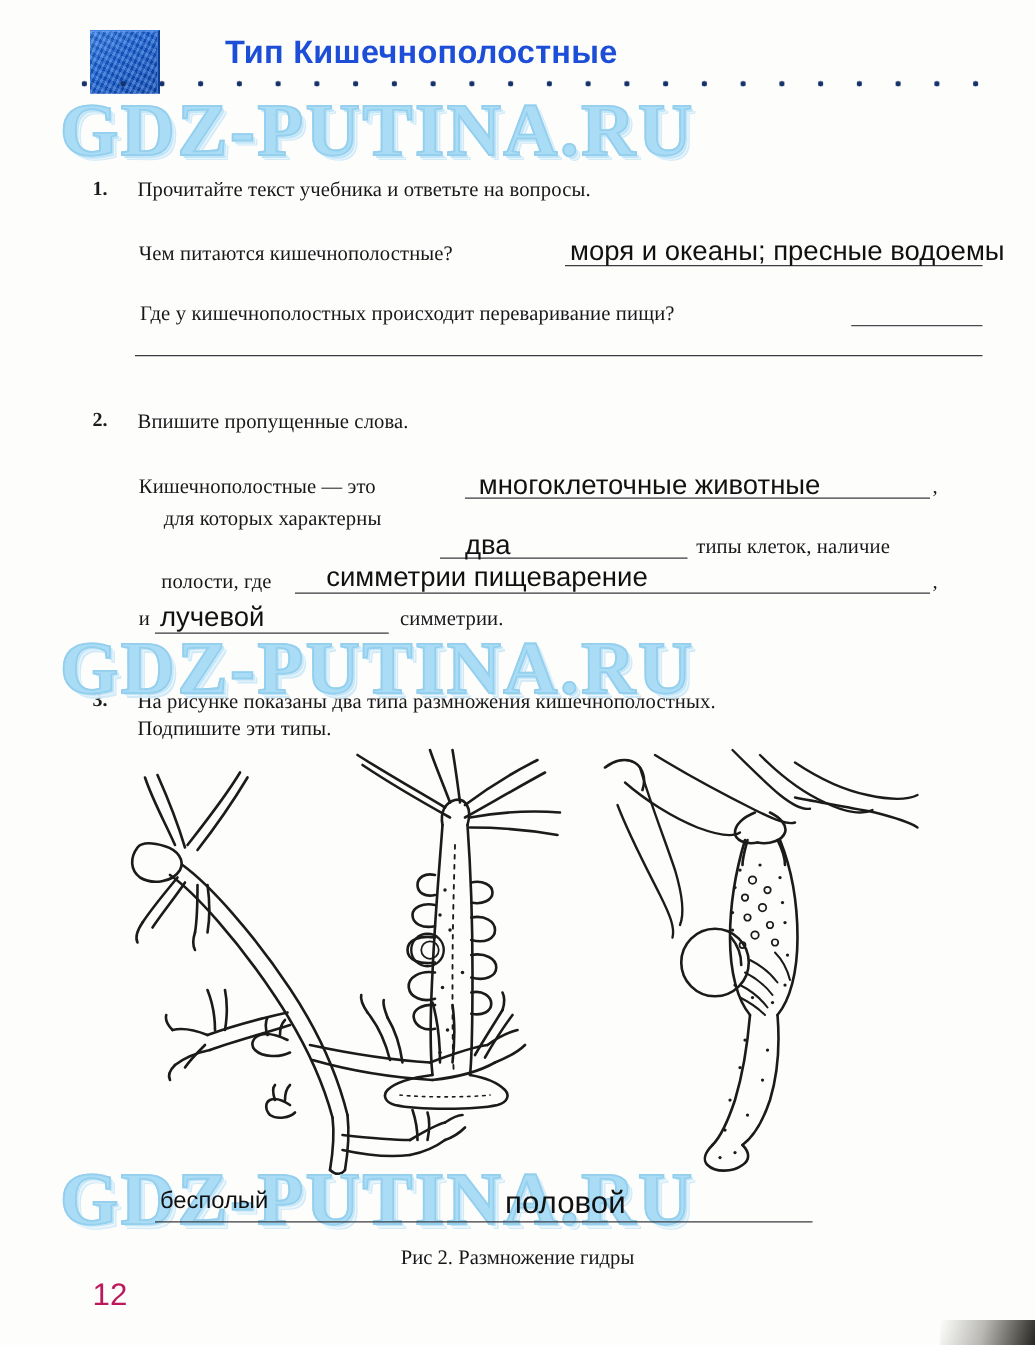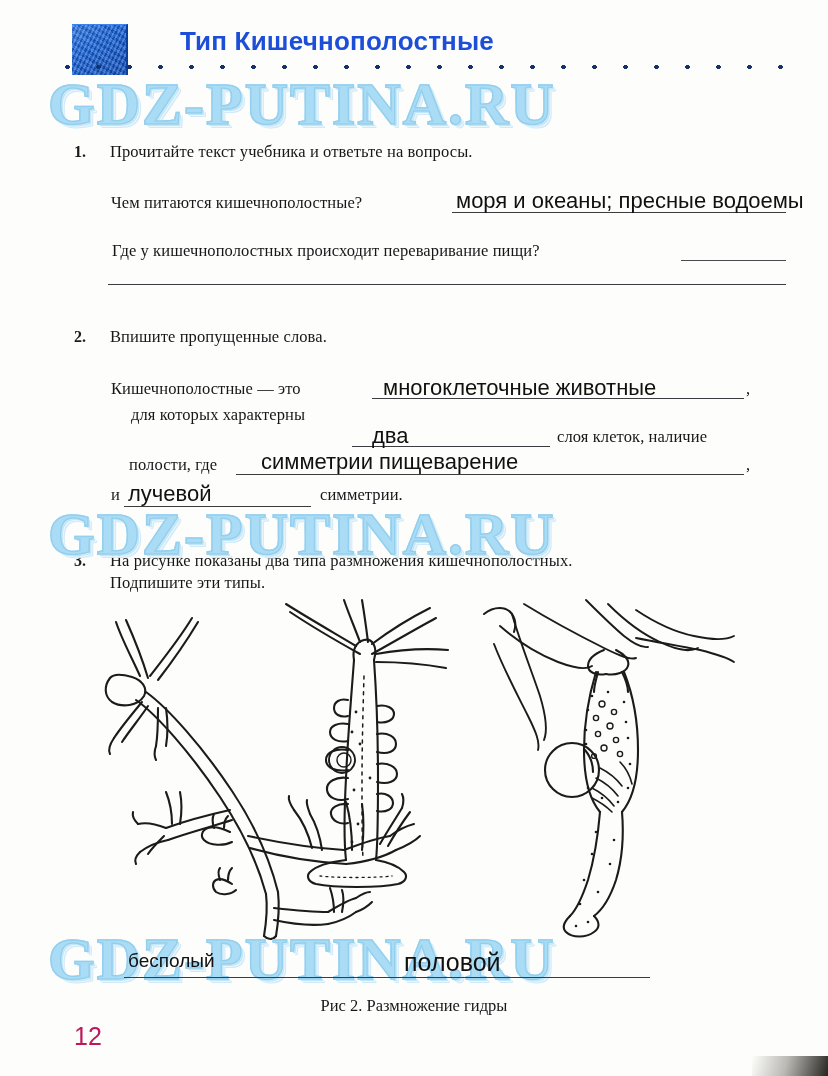--- a/index.html
+++ b/index.html
@@ -124,21 +124,21 @@
   <div class="txt qtxt" style="left:111px;top:379px;">Кишечнополостные — это</div>
 
   <div class="txt qtxt" style="left:110px;top:327px;">Впишите пропущенные слова.</div>
   <div class="ans" style="left:383px;top:375px;">многоклеточные животные</div>
   <div class="rule" style="left:372px;top:398px;width:372px;"></div>
   <div class="txt qtxt" style="left:746px;top:379px;">,</div>
 
   <div class="txt qtxt" style="left:111px;top:405px;margin-left:20px;">для  которых  характерны</div>
   <div class="ans" style="left:372px;top:423px;">два</div>
   <div class="rule" style="left:352px;top:446px;width:198px;"></div>
-  <div class="txt qtxt" style="left:557px;top:427px;">слоя  клеток,  наличие</div>
+  <div class="txt qtxt" style="left:557px;top:427px;">типы  клеток,  наличие</div>
 
   <div class="txt qtxt" style="left:129px;top:455px;">полости,   где</div>
   <div class="ans" style="left:261px;top:449px;">симметрии пищеварение</div>
   <div class="rule" style="left:236px;top:474px;width:508px;"></div>
   <div class="txt qtxt" style="left:746px;top:455px;">,</div>
 
   <div class="txt qtxt" style="left:111px;top:485px;">и</div>
   <div class="ans" style="left:128px;top:481px;">лучевой</div>
   <div class="rule" style="left:124px;top:506px;width:187px;"></div>
   <div class="txt qtxt" style="left:320px;top:485px;">симметрии.</div>

